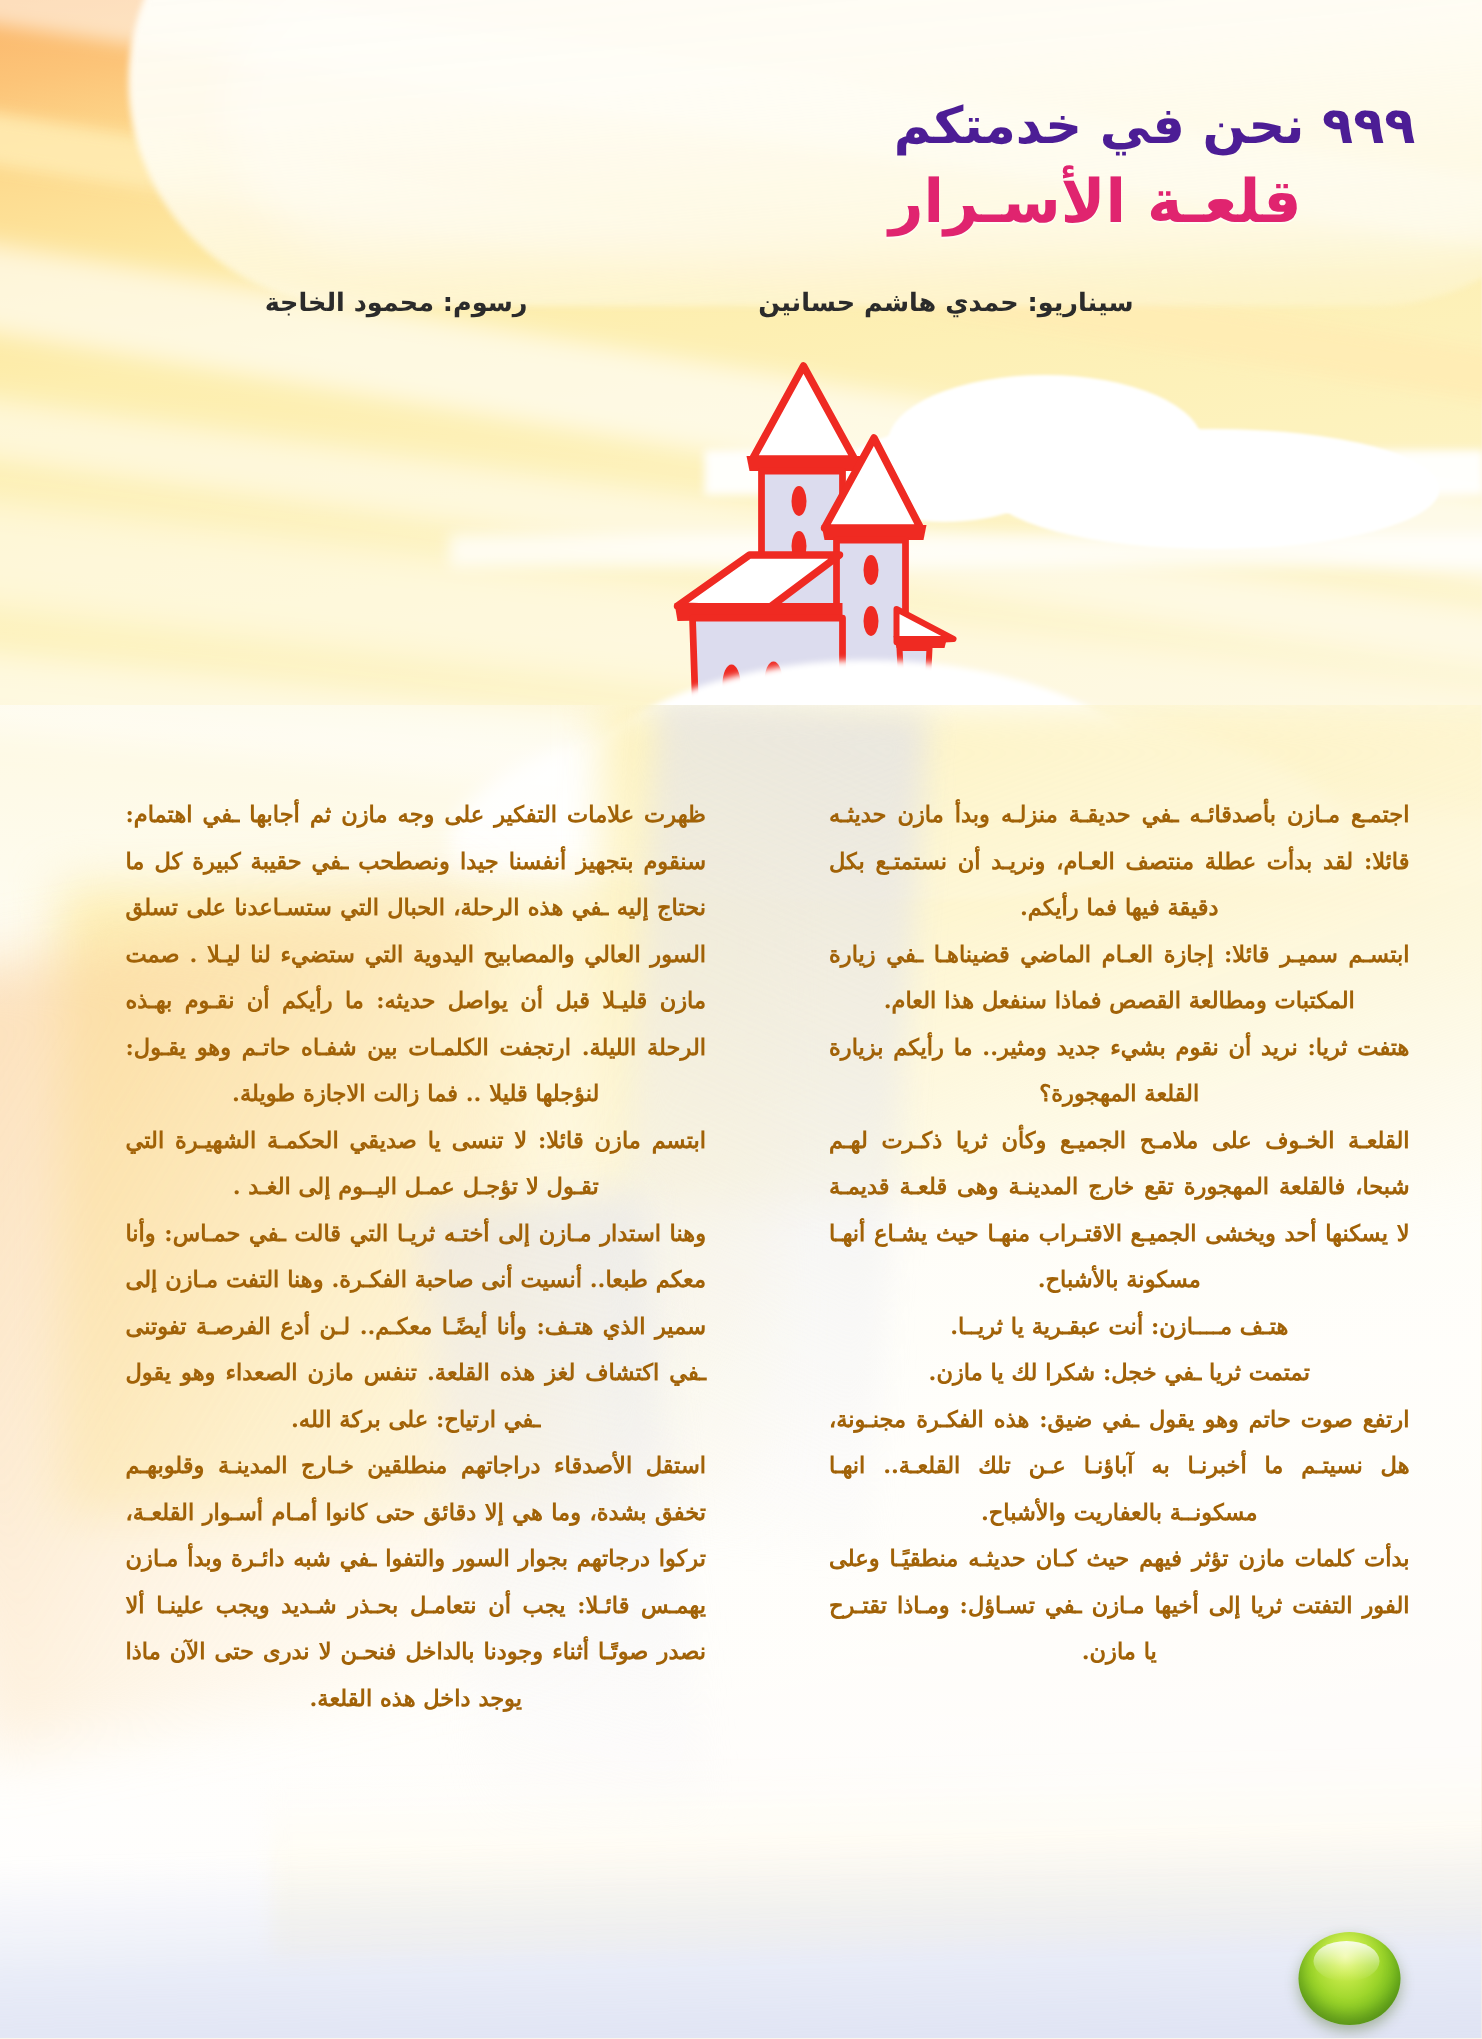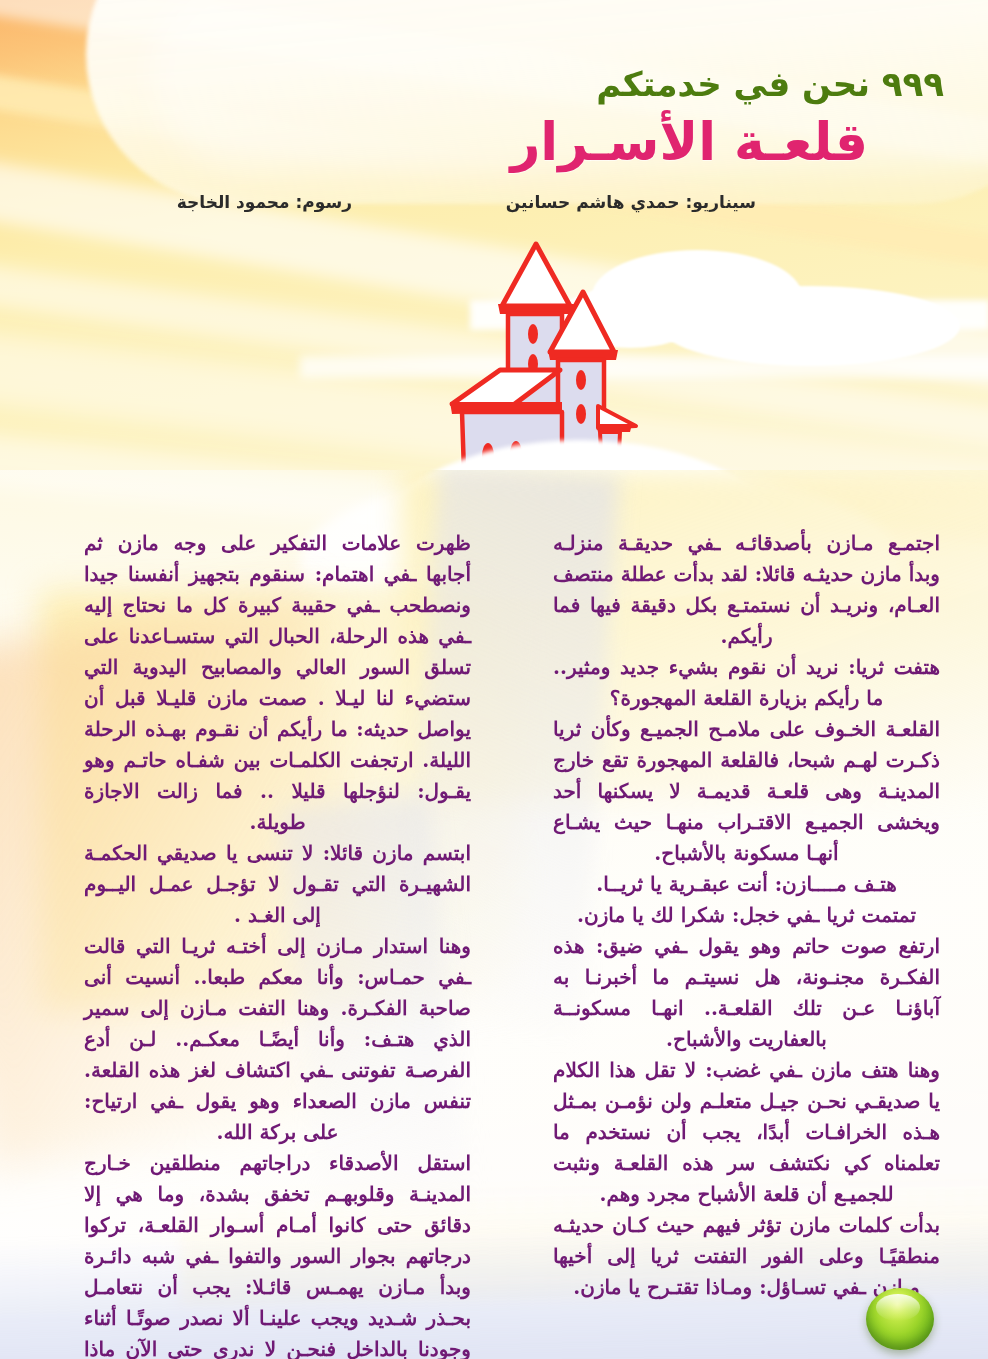--- a/index.html
+++ b/index.html
@@ -217,31 +217,31 @@
     filter: blur(6px);
   }
 
   
   .kicker {
     position: absolute;
     right: 44px; top: 64px;
     font-family: "DejaVu Sans", "Liberation Sans", sans-serif;
     font-size: 34px;
     font-weight: bold;
-    color: #4d7c0f;
+    color: #4c1d95;
     letter-spacing: 0px;
     text-align: right;
     direction: rtl;
     white-space: nowrap;
   }
   .title {
     position: absolute;
     right: 120px; top: 112px;
     font-family: "DejaVu Sans", "Liberation Sans", sans-serif;
-    font-size: 52px;
+    font-size: 40px;
     font-weight: bold;
     color: #e0246f;
     direction: rtl;
     white-space: nowrap;
     text-shadow: 0 1px 0 rgba(255,255,255,0.6);
   }
   .credits {
     position: absolute;
     top: 192px;
     width: 988px;
@@ -269,23 +269,23 @@
     flex-direction: row;
     direction: rtl;
     padding: 58px 48px 0 48px;
     box-sizing: border-box;
     gap: 46px;
   }
   .col {
     flex: 1 1 0;
     direction: rtl;
     text-align: justify;
-    color: #701a75;
+    color: #a16207;
     font-family: "DejaVu Serif", "Liberation Serif", serif;
-    font-size: 20px;
+    font-size: 15px;
     line-height: 31px;
     font-weight: bold;
     margin-left: 36px;
   }
   .col p {
     margin: 0 0 0 0;
     text-align: justify;
     text-align-last: center;
   }
 
@@ -381,26 +381,26 @@
     <div class="wash-peach"></div>
     <div class="wash-grey"></div>
     <div class="wash-grey2"></div>
     <div class="wash-cream-bottom"></div>
     <div class="wash-lav-bottom"></div>
   </div>
 
   <div class="columns">
     <div class="col">
       <p>اجتمـع مـازن بأصدقائـه ـفي حديقـة منزلـه وبدأ مازن حديثـه قائلا: لقد بدأت عطلة منتصف العـام، ونريـد أن نستمتـع بكل دقيقة فيها فما رأيكم.</p>
+      <p>ابتسـم سميـر قائلا: إجازة العـام الماضي قضيناهـا ـفي زيارة المكتبات ومطالعة القصص فماذا سنفعل هذا العام.</p>
       <p>هتفت ثريا: نريد أن نقوم بشيء جديد ومثير.. ما رأيكم بزيارة القلعة المهجورة؟</p>
       <p>القلعـة الخـوف على ملامـح الجميـع وكأن ثريا ذكـرت لهـم شبحا، فالقلعة المهجورة تقع خارج المدينـة وهى قلعـة قديمـة لا يسكنها أحد ويخشى الجميـع الاقتـراب منهـا حيث يشـاع أنهـا مسكونة بالأشباح.</p>
       <p>هتـف مــــازن: أنت عبقـرية يا ثريــا.</p>
       <p>تمتمت ثريا ـفي خجل: شكرا لك يا مازن.</p>
       <p>ارتفع صوت حاتم وهو يقول ـفي ضيق: هذه الفكـرة مجنـونة، هل نسيتـم ما أخبرنـا به آباؤنـا عـن تلك القلعـة.. انهـا مسكونــة بالعفاريت والأشباح.</p>
-      <p>وهنا هتف مازن ـفي غضب: لا تقل هذا الكلام يا صديقـي نحـن جيـل متعلـم ولن نؤمـن بمـثل هـذه الخرافـات أبدًا، يجب أن نستخدم ما تعلمناه كي نكتشف سر هذه القلعـة ونثبت للجميـع أن قلعة الأشباح مجرد وهم.</p>
       <p>بدأت كلمات مازن تؤثر فيهم حيث كـان حديثـه منطقيًـا وعلى الفور التفتت ثريا إلى أخيها مـازن ـفي تسـاؤل: ومـاذا تقتـرح يا مازن.</p>
     </div>
     <div class="col">
       <p>ظهرت علامات التفكير على وجه مازن ثم أجابها ـفي اهتمام: سنقوم بتجهيز أنفسنا جيدا ونصطحب ـفي حقيبة كبيرة كل ما نحتاج إليه ـفي هذه الرحلة، الحبال التي ستسـاعدنا على تسلق السور العالي والمصابيح اليدوية التي ستضيء لنا ليـلا . صمت مازن قليـلا قبل أن يواصل حديثه: ما رأيكم أن نقـوم بهـذه الرحلة الليلة. ارتجفت الكلمـات بين شفـاه حاتـم وهو يقـول: لنؤجلها قليلا .. فما زالت الاجازة طويلة.</p>
       <p>ابتسم مازن قائلا: لا تنسى يا صديقي الحكمـة الشهيـرة التي تقـول لا تؤجـل عمـل اليــوم إلى الغـد .</p>
       <p>وهنا استدار مـازن إلى أختـه ثريـا التي قالت ـفي حمـاس: وأنا معكم طبعا.. أنسيت أنى صاحبة الفكـرة. وهنا التفت مـازن إلى سمير الذي هتـف: وأنا أيضًـا معكـم.. لـن أدع الفرصـة تفوتنى ـفي اكتشاف لغز هذه القلعة. تنفس مازن الصعداء وهو يقول ـفي ارتياح: على بركة الله.</p>
       <p>استقل الأصدقاء دراجاتهم منطلقين خـارج المدينـة وقلوبهـم تخفق بشدة، وما هي إلا دقائق حتى كانوا أمـام أسـوار القلعـة، تركوا درجاتهم بجوار السور والتفوا ـفي شبه دائـرة وبدأ مـازن يهمـس قائـلا: يجب أن نتعامـل بحـذر شـديد ويجب علينـا ألا نصدر صوتًـا أثناء وجودنا بالداخل فنحـن لا ندرى حتى الآن ماذا يوجد داخل هذه القلعة.</p>
     </div>
   </div>
 

